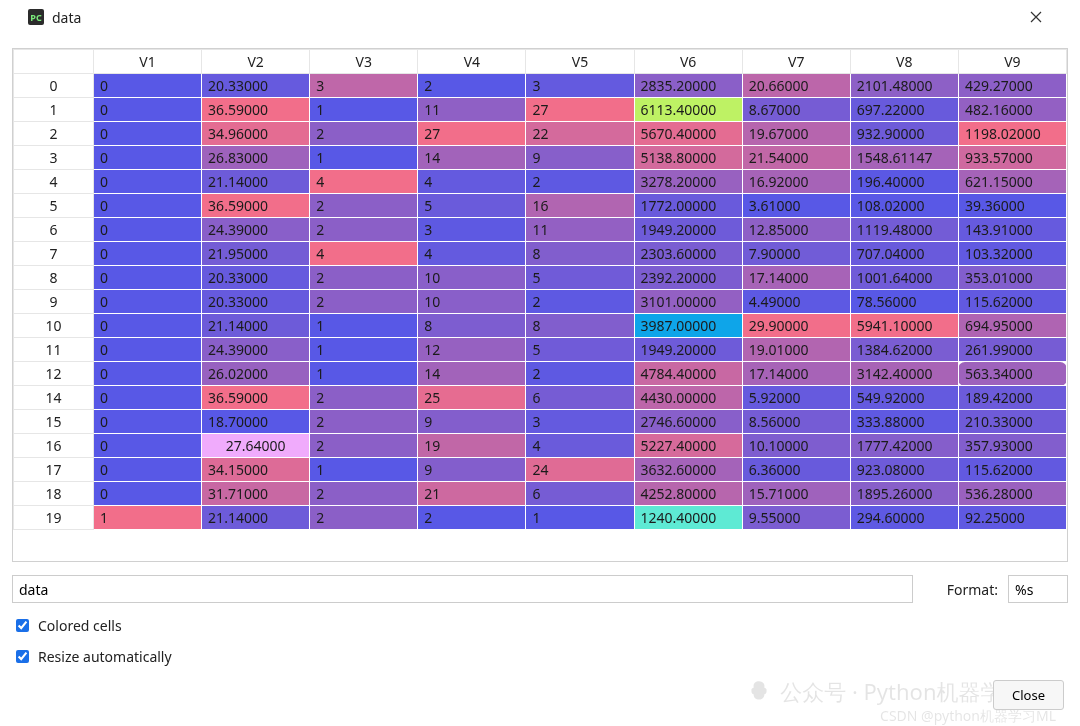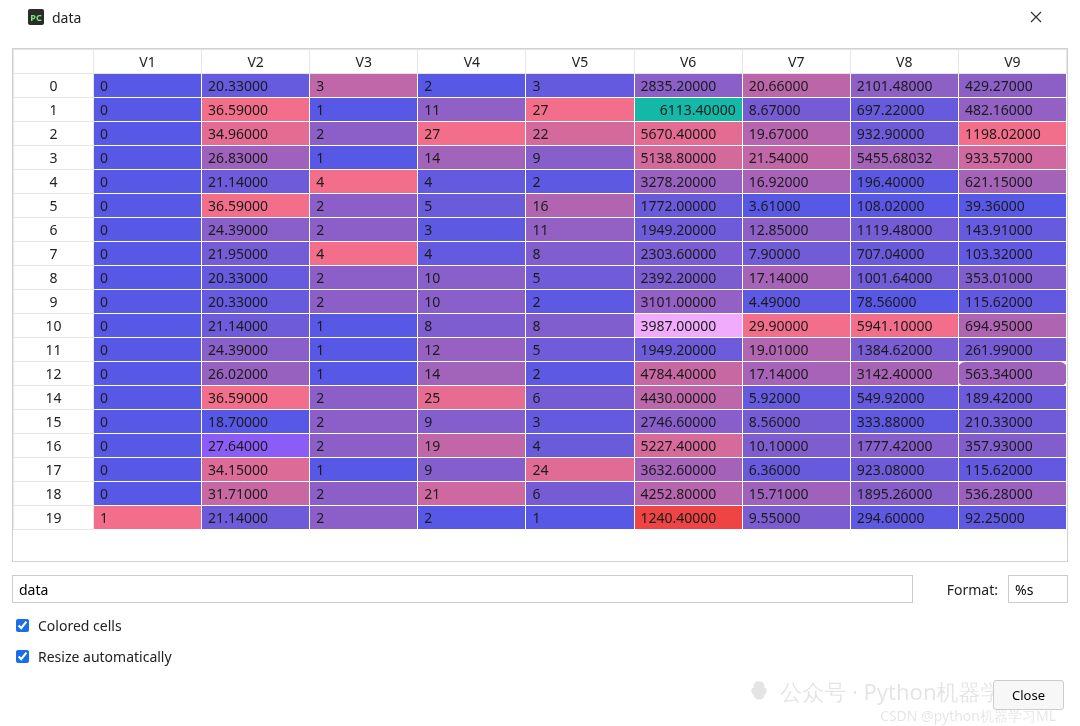--- a/index.html
+++ b/index.html
@@ -139,21 +139,21 @@
           <td style="background: rgb(141, 96, 198);">2101.48000</td>
           <td style="background: rgb(140, 95, 199);">429.27000</td>
         </tr>
         <tr>
           <th>1</th>
           <td style="background: rgb(88, 88, 230);">0</td>
           <td style="background: rgb(242, 110, 138);">36.59000</td>
           <td style="background: rgb(88, 88, 230);">1</td>
           <td style="background: rgb(143, 96, 197);">11</td>
           <td style="background: rgb(242, 110, 138);">27</td>
-          <td style="background: #14b8a6; text-align: right;">6113.40000</td>
+          <td style="background: #bef264;">6113.40000</td>
           <td style="background: rgb(118, 92, 212);">8.67000</td>
           <td style="background: rgb(104, 90, 220);">697.22000</td>
           <td style="background: rgb(147, 96, 195);">482.16000</td>
         </tr>
         <tr>
           <th>2</th>
           <td style="background: rgb(88, 88, 230);">0</td>
           <td style="background: rgb(228, 108, 146);">34.96000</td>
           <td style="background: rgb(139, 95, 199);">2</td>
           <td style="background: rgb(242, 110, 138);">27</td>
@@ -165,21 +165,21 @@
         </tr>
         <tr>
           <th>3</th>
           <td style="background: rgb(88, 88, 230);">0</td>
           <td style="background: rgb(158, 98, 188);">26.83000</td>
           <td style="background: rgb(88, 88, 230);">1</td>
           <td style="background: rgb(162, 99, 186);">14</td>
           <td style="background: rgb(135, 95, 202);">9</td>
           <td style="background: rgb(211, 106, 156);">5138.80000</td>
           <td style="background: rgb(193, 103, 167);">21.54000</td>
-          <td style="background: rgb(165, 99, 184);">5455.68032</td>
+          <td style="background: rgb(165, 99, 184);">1548.61147</td>
           <td style="background: rgb(207, 105, 159);">933.57000</td>
         </tr>
         <tr>
           <th>4</th>
           <td style="background: rgb(88, 88, 230);">0</td>
           <td style="background: rgb(109, 91, 217);">21.14000</td>
           <td style="background: rgb(242, 110, 138);">4</td>
           <td style="background: rgb(100, 90, 223);">4</td>
           <td style="background: rgb(94, 89, 226);">2</td>
           <td style="background: rgb(152, 97, 192);">3278.20000</td>
@@ -247,21 +247,21 @@
           <td style="background: rgb(88, 88, 230);">78.56000</td>
           <td style="background: rgb(98, 89, 224);">115.62000</td>
         </tr>
         <tr>
           <th>10</th>
           <td style="background: rgb(88, 88, 230);">0</td>
           <td style="background: rgb(109, 91, 217);">21.14000</td>
           <td style="background: rgb(88, 88, 230);">1</td>
           <td style="background: rgb(125, 93, 208);">8</td>
           <td style="background: rgb(129, 94, 205);">8</td>
-          <td style="background: #f0abfc;">3987.00000</td>
+          <td style="background: #0ea5e9;">3987.00000</td>
           <td style="background: rgb(242, 110, 138);">29.90000</td>
           <td style="background: rgb(242, 110, 138);">5941.10000</td>
           <td style="background: rgb(175, 100, 178);">694.95000</td>
         </tr>
         <tr>
           <th>11</th>
           <td style="background: rgb(88, 88, 230);">0</td>
           <td style="background: rgb(137, 95, 201);">24.39000</td>
           <td style="background: rgb(88, 88, 230);">1</td>
           <td style="background: rgb(150, 97, 193);">12</td>
@@ -303,21 +303,21 @@
           <td style="background: rgb(131, 94, 204);">9</td>
           <td style="background: rgb(100, 90, 223);">3</td>
           <td style="background: rgb(136, 95, 202);">2746.60000</td>
           <td style="background: rgb(117, 92, 213);">8.56000</td>
           <td style="background: rgb(95, 89, 226);">333.88000</td>
           <td style="background: rgb(111, 91, 216);">210.33000</td>
         </tr>
         <tr>
           <th>16</th>
           <td style="background: rgb(88, 88, 230);">0</td>
-          <td style="background: #8b5cf6;">27.64000</td>
+          <td style="background: #f0abfc; text-align: center;">27.64000</td>
           <td style="background: rgb(139, 95, 199);">2</td>
           <td style="background: rgb(193, 103, 167);">19</td>
           <td style="background: rgb(106, 91, 219);">4</td>
           <td style="background: rgb(214, 106, 155);">5227.40000</td>
           <td style="background: rgb(126, 93, 207);">10.10000</td>
           <td style="background: rgb(133, 94, 203);">1777.42000</td>
           <td style="background: rgb(130, 94, 205);">357.93000</td>
         </tr>
         <tr>
           <th>17</th>
@@ -343,21 +343,21 @@
           <td style="background: rgb(136, 95, 201);">1895.26000</td>
           <td style="background: rgb(154, 97, 191);">536.28000</td>
         </tr>
         <tr>
           <th>19</th>
           <td style="background: rgb(242, 110, 138);">1</td>
           <td style="background: rgb(109, 91, 217);">21.14000</td>
           <td style="background: rgb(139, 95, 199);">2</td>
           <td style="background: rgb(88, 88, 230);">2</td>
           <td style="background: rgb(88, 88, 230);">1</td>
-          <td style="background: #ef4444;">1240.40000</td>
+          <td style="background: #5eead4;">1240.40000</td>
           <td style="background: rgb(123, 93, 209);">9.55000</td>
           <td style="background: rgb(94, 89, 227);">294.60000</td>
           <td style="background: rgb(95, 89, 226);">92.25000</td>
         </tr>
       </tbody>
   </table>
 </div>
 
 <div class="bottom-area">
   <div class="row1">

